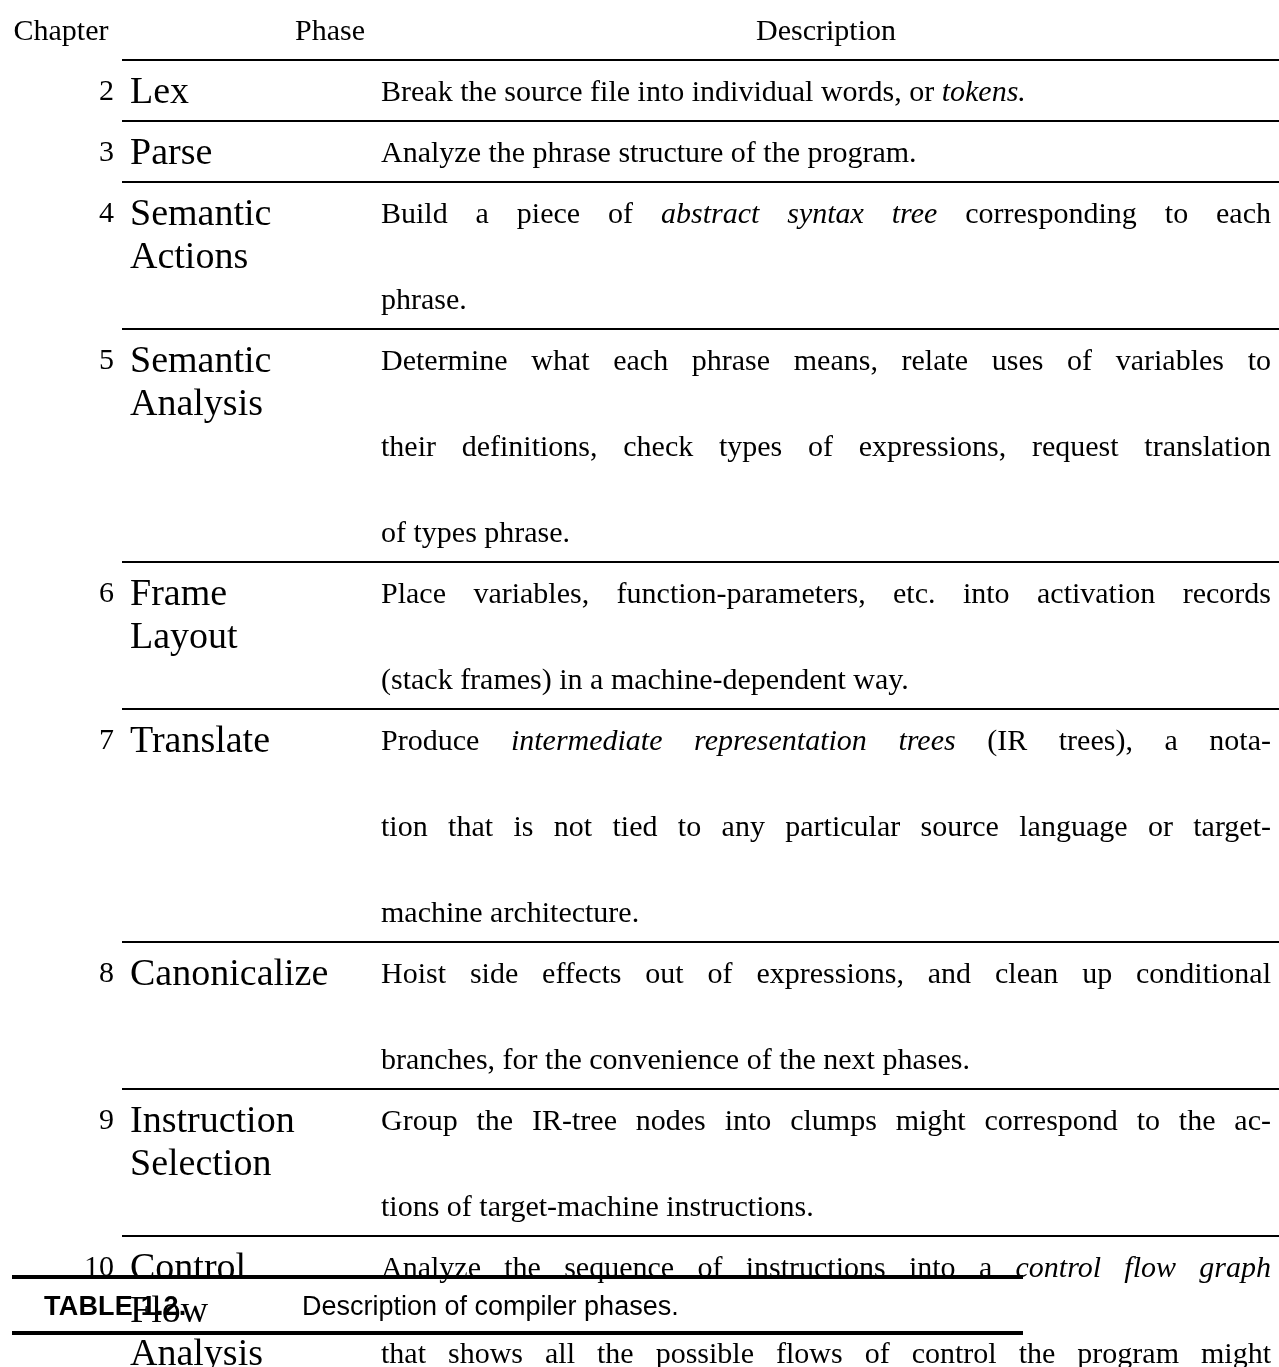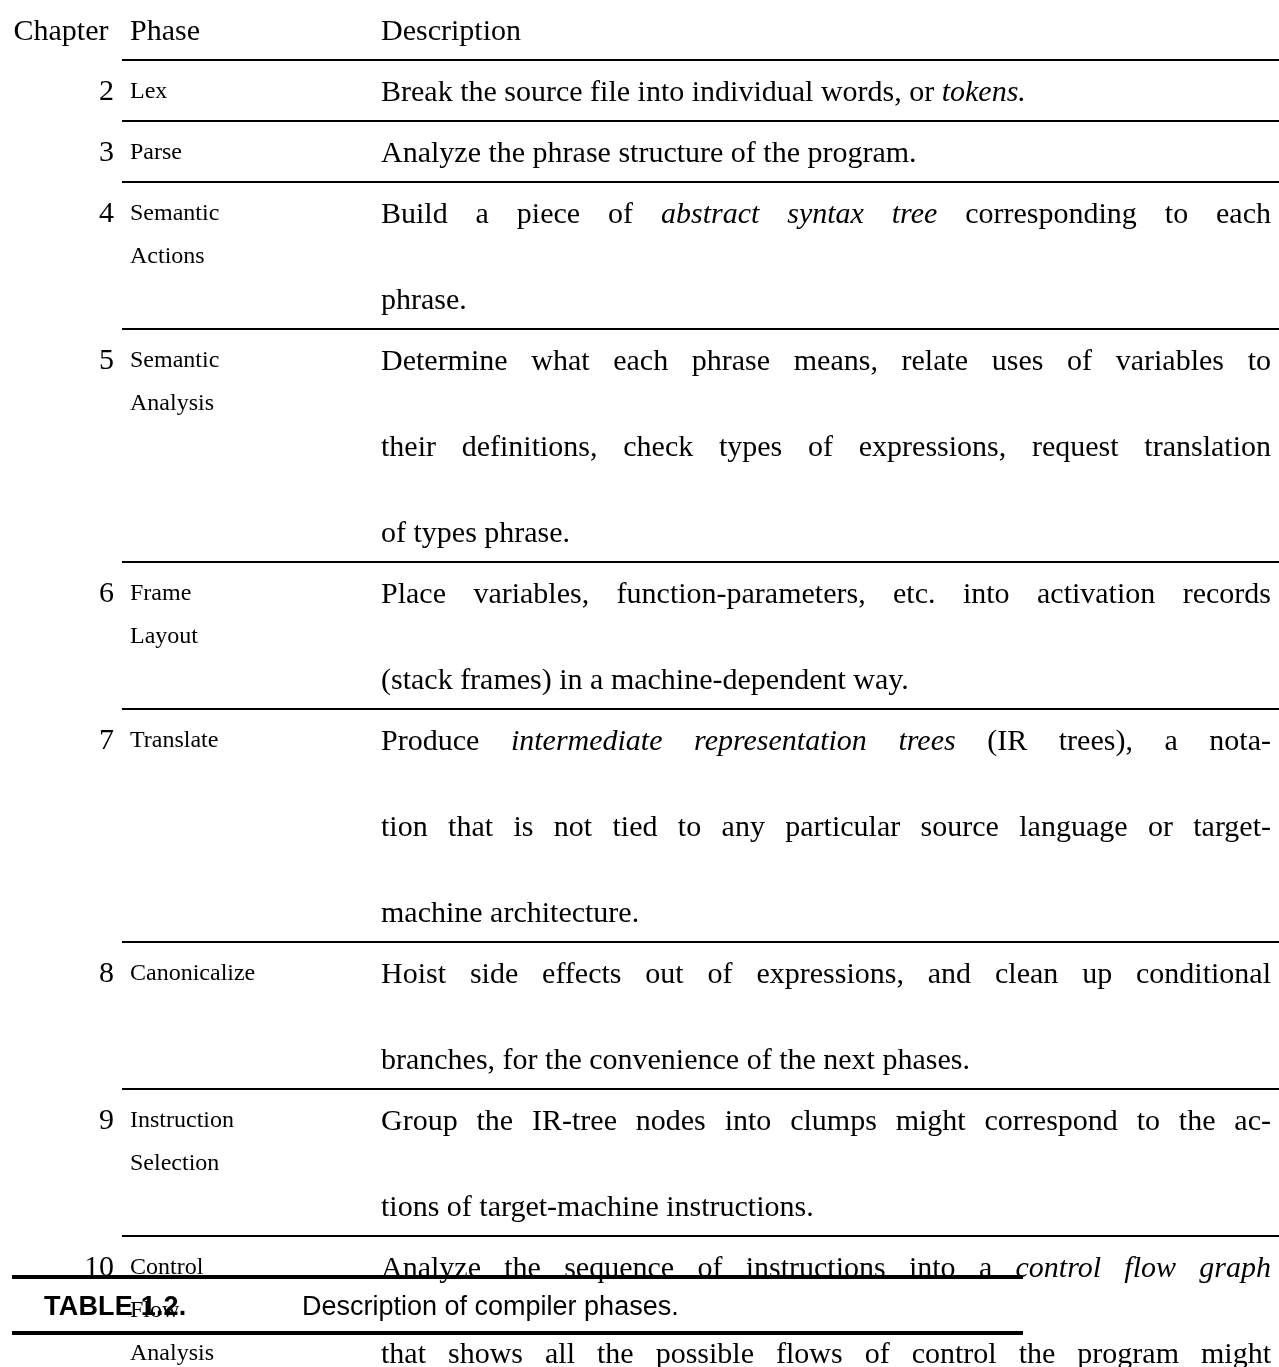--- a/index.html
+++ b/index.html
@@ -43,34 +43,34 @@
   }
 
   
   .hdr-chapter, .hdr-phase, .hdr-desc {
     font-size: 30px;
     line-height: 43px;
     padding-top: 18px;
     padding-bottom: 5px;
   }
   .hdr-chapter { text-align: center; padding-right: 17px; }
-  .hdr-phase   { text-align: left; padding-right: 83px; }
-  .hdr-desc    { text-align: left;  padding-left: 13px; }
+  .hdr-phase   { text-align: right; padding-right: 83px; }
+  .hdr-desc    { text-align: center;  padding-left: 13px; }
 
   
   .cell-chapter {
     font-size: 30px;
     line-height: 43px;
     text-align: right;
     padding-right: 17px;
     padding-top: 6px;
     padding-bottom: 6px;
   }
   .cell-phase {
-    font-size: 24px;
+    font-size: 38px;
     line-height: 43px;
     text-align: left;
     padding-left: 23px;
     padding-right: 10px;
     padding-top: 6px;
     padding-bottom: 6px;
   }
   .cell-desc {
     font-size: 30px;
     line-height: 43px;

